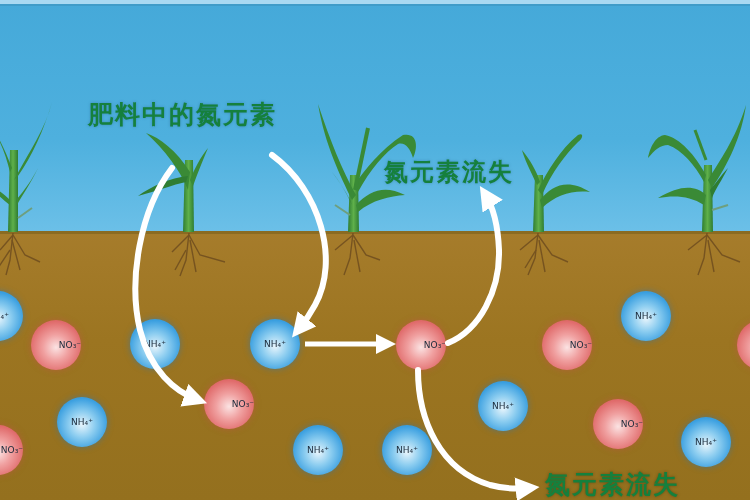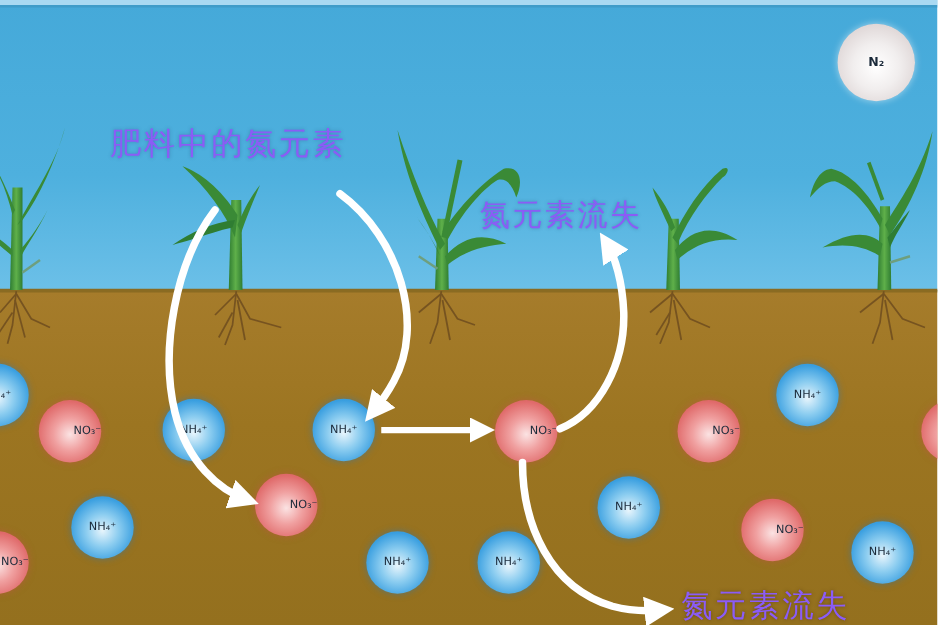--- a/index.html
+++ b/index.html
@@ -5,21 +5,21 @@
   html, body { margin: 0; padding: 0; }
   body { width: 750px; height: 500px; overflow: hidden; position: relative; font-family: "DejaVu Sans", sans-serif; }
   #scene { position: absolute; left: 0; top: 0; width: 750px; height: 500px; overflow: hidden; }
   .sky { position: absolute; left: 0; top: 0; width: 750px; height: 233px;
          background: linear-gradient(180deg, #45a9d9 0%, #4eb0de 60%, #6cc0e8 100%); }
   .top-strip { position: absolute; left: 0; top: 0; width: 750px; height: 4px; background: #a9d9f2; }
   .top-strip2 { position: absolute; left: 0; top: 4px; width: 750px; height: 2px; background: #3f9cc9; }
   .soil { position: absolute; left: 0; top: 232px; width: 750px; height: 268px;
           background: linear-gradient(180deg, #a67c2b 0%, #9c7521 40%, #94701e 100%); }
   .soil-edge { position: absolute; left: 0; top: 231px; width: 750px; height: 3px; background: #8a6b22; }
-  .label { position: absolute; color: #8b5cf6; font-weight: normal; white-space: nowrap;
+  .label { position: absolute; color: #15803d; font-weight: bold; white-space: nowrap;
            text-shadow: 0 0 3px rgba(40,90,130,0.45); letter-spacing: 2px; }
   .label-title { left: 88px; top: 98px; font-size: 25px; }
   .label-loss-up { left: 384px; top: 156px; font-size: 24px; }
   .label-loss-down { left: 545px; top: 468px; font-size: 25px; text-shadow: 0 0 3px rgba(60,40,10,0.5); }
   .ion { position: absolute; border-radius: 50%; display: flex; align-items: center; justify-content: center;
          font-size: 9px; color: #1b2a3a; font-family: "DejaVu Sans", sans-serif; }
   .ion.nh4 { background: radial-gradient(circle at 50% 55%, #e8f5fc 0%, #8ccdf0 35%, #3a9fe0 70%, #2a86cc 100%);
              box-shadow: 0 0 6px rgba(40,120,190,0.55); }
   .ion.no3 { background: radial-gradient(circle at 50% 55%, #fbe3e3 0%, #f0a0a0 35%, #e06b6b 70%, #cf5555 100%);
              box-shadow: 0 0 6px rgba(200,80,80,0.5); justify-content: flex-end; }
@@ -165,23 +165,20 @@
       </div>
       <div class="ion no3" style="left: 593px; top: 399px; width: 50px; height: 50px;">
         <span>NO₃⁻</span>
       </div>
       <div class="ion nh4" style="left: 681px; top: 417px; width: 50px; height: 50px;">
         <span>NH₄⁺</span>
       </div>
       <div class="ion no3" style="left: 737px; top: 320px; width: 50px; height: 50px;"></div>
     </div>
 
-  <div class="ion n2" id="n2-ion" style="left: 670px; top: 19px; width: 62px; height: 62px;">
-    <span>N₂</span>
-  </div>
 
   <svg class="overlay" width="750" height="500">
     <defs>
       <marker id="ah" viewBox="0 0 10 10" refX="6" refY="5" markerWidth="4" markerHeight="4" orient="auto-start-reverse">
         <path d="M0 0 L10 5 L0 10 Z" fill="#ffffff"></path>
       </marker>
     </defs>
 
     <path d="M172 168 C 140 210, 128 280, 140 330 C 150 370, 175 392, 198 400" stroke="#ffffff" stroke-width="6" fill="none" stroke-linecap="round" marker-end="url(#ah)"></path>
 

